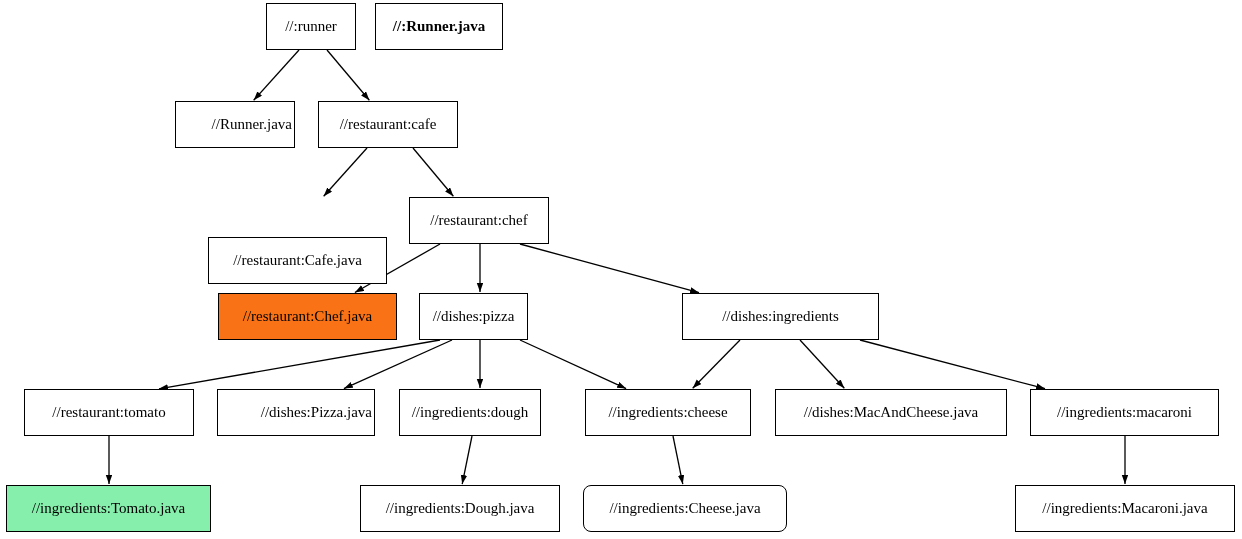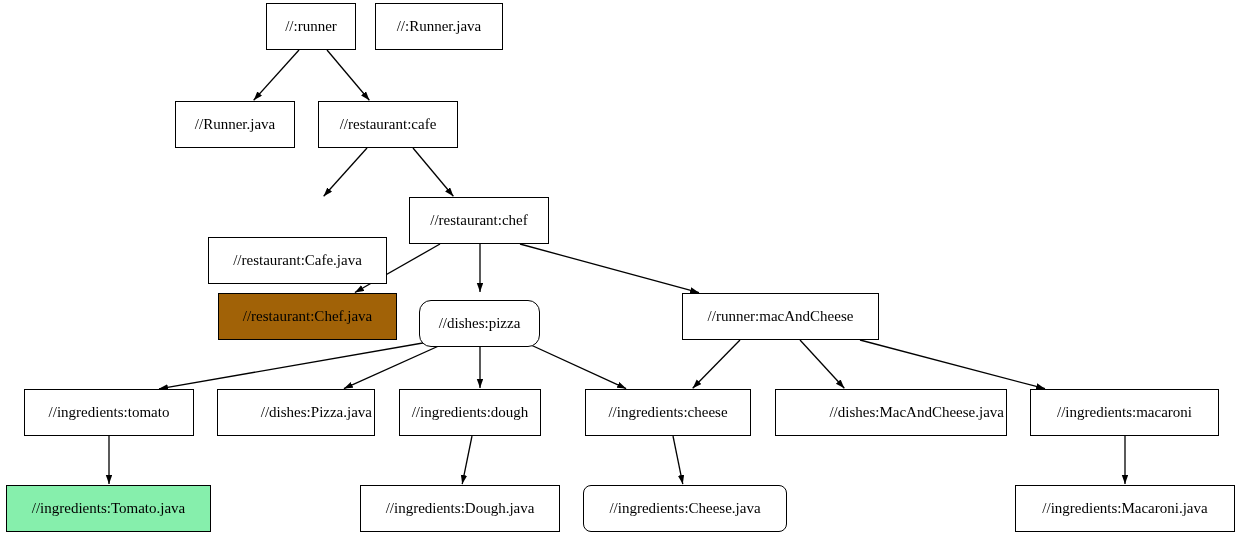--- a/index.html
+++ b/index.html
@@ -72,57 +72,57 @@
         <line x1="472" y1="436" x2="462.199960011996" y2="484.0201959412196" stroke="#000000" stroke-width="1.3" marker-end="url(#arrowhead)"></line>
         <line x1="673" y1="436" x2="682.800039988004" y2="484.0201959412196" stroke="#000000" stroke-width="1.3" marker-end="url(#arrowhead)"></line>
         <line x1="1125" y1="436" x2="1125" y2="484" stroke="#000000" stroke-width="1.3" marker-end="url(#arrowhead)"></line>
       </g>
   </svg>
 
   <div id="node-group">
       <div class="node-box" style="left: 266px; top: 3px; width: 90px; height: 47px; border-color: rgb(0, 0, 0); background: rgb(255, 255, 255); text-align: right;">
         <span class="node-label">//:runner</span>
       </div>
-      <div class="node-box" style="left: 375px; top: 3px; width: 128px; height: 47px; border-color: rgb(0, 0, 0); background: rgb(255, 255, 255);">
+      <div class="node-box" style="left: 375px; top: 3px; width: 128px; height: 47px; border-color: rgb(0, 0, 0); background: rgb(255, 255, 255); font-weight: bold;">
         <span class="node-label">//:Runner.java</span>
       </div>
-      <div class="node-box" style="left: 175px; top: 101px; width: 120px; height: 47px; border-color: rgb(0, 0, 0); background: rgb(255, 255, 255);">
+      <div class="node-box" style="left: 175px; top: 101px; width: 120px; height: 47px; border-color: rgb(0, 0, 0); background: rgb(255, 255, 255); justify-content: flex-end;">
         <span class="node-label">//Runner.java</span>
       </div>
       <div class="node-box" style="left: 318px; top: 101px; width: 140px; height: 47px; border-color: rgb(0, 0, 0); background: rgb(255, 255, 255);">
         <span class="node-label">//restaurant:cafe</span>
       </div>
       <div class="node-box" style="left: 208px; top: 197px; width: 179px; height: 47px; border-color: rgb(0, 0, 0); background: rgb(255, 255, 255); margin-top: 40px;">
         <span class="node-label">//restaurant:Cafe.java</span>
       </div>
       <div class="node-box" style="left: 409px; top: 197px; width: 140px; height: 47px; border-color: rgb(0, 0, 0); background: rgb(255, 255, 255);">
         <span class="node-label">//restaurant:chef</span>
       </div>
-      <div class="node-box" style="left: 218px; top: 293px; width: 179px; height: 47px; border-color: rgb(0, 0, 0); background: #a16207;">
+      <div class="node-box" style="left: 218px; top: 293px; width: 179px; height: 47px; border-color: rgb(0, 0, 0); background: #f97316;">
         <span class="node-label">//restaurant:Chef.java</span>
       </div>
-      <div class="node-box" style="left: 419px; top: 300px; width: 121px; height: 47px; border-color: rgb(0, 0, 0); background: rgb(255, 255, 255); border-radius: 12px;">
+      <div class="node-box" style="left: 419px; top: 293px; width: 109px; height: 47px; border-color: rgb(0, 0, 0); background: rgb(255, 255, 255);">
         <span class="node-label">//dishes:pizza</span>
       </div>
       <div class="node-box" style="left: 682px; top: 293px; width: 197px; height: 47px; border-color: rgb(0, 0, 0); background: rgb(255, 255, 255);">
-        <span class="node-label">//runner:macAndCheese</span>
+        <span class="node-label">//dishes:ingredients</span>
       </div>
       <div class="node-box" style="left: 24px; top: 389px; width: 170px; height: 47px; border-color: rgb(0, 0, 0); background: rgb(255, 255, 255);">
-        <span class="node-label">//ingredients:tomato</span>
+        <span class="node-label">//restaurant:tomato</span>
       </div>
       <div class="node-box" style="left: 217px; top: 389px; width: 158px; height: 47px; border-color: rgb(0, 0, 0); background: rgb(255, 255, 255); justify-content: flex-end;">
         <span class="node-label">//dishes:Pizza.java</span>
       </div>
       <div class="node-box" style="left: 399px; top: 389px; width: 142px; height: 47px; border-color: rgb(0, 0, 0); background: rgb(255, 255, 255);">
         <span class="node-label">//ingredients:dough</span>
       </div>
       <div class="node-box" style="left: 585px; top: 389px; width: 166px; height: 47px; border-color: rgb(0, 0, 0); background: rgb(255, 255, 255); justify-content: center;">
         <span class="node-label">//ingredients:cheese</span>
       </div>
-      <div class="node-box" style="left: 775px; top: 389px; width: 232px; height: 47px; border-color: rgb(0, 0, 0); background: rgb(255, 255, 255); justify-content: flex-end;">
+      <div class="node-box" style="left: 775px; top: 389px; width: 232px; height: 47px; border-color: rgb(0, 0, 0); background: rgb(255, 255, 255);">
         <span class="node-label">//dishes:MacAndCheese.java</span>
       </div>
       <div class="node-box" style="left: 1030px; top: 389px; width: 189px; height: 47px; border-color: rgb(0, 0, 0); background: rgb(255, 255, 255);">
         <span class="node-label">//ingredients:macaroni</span>
       </div>
       <div class="node-box" style="left: 6px; top: 485px; width: 205px; height: 47px; border-color: rgb(0, 0, 0); background: #86efac;">
         <span class="node-label">//ingredients:Tomato.java</span>
       </div>
       <div class="node-box" style="left: 360px; top: 485px; width: 200px; height: 47px; border-color: rgb(0, 0, 0); background: rgb(255, 255, 255);">
         <span class="node-label">//ingredients:Dough.java</span>

